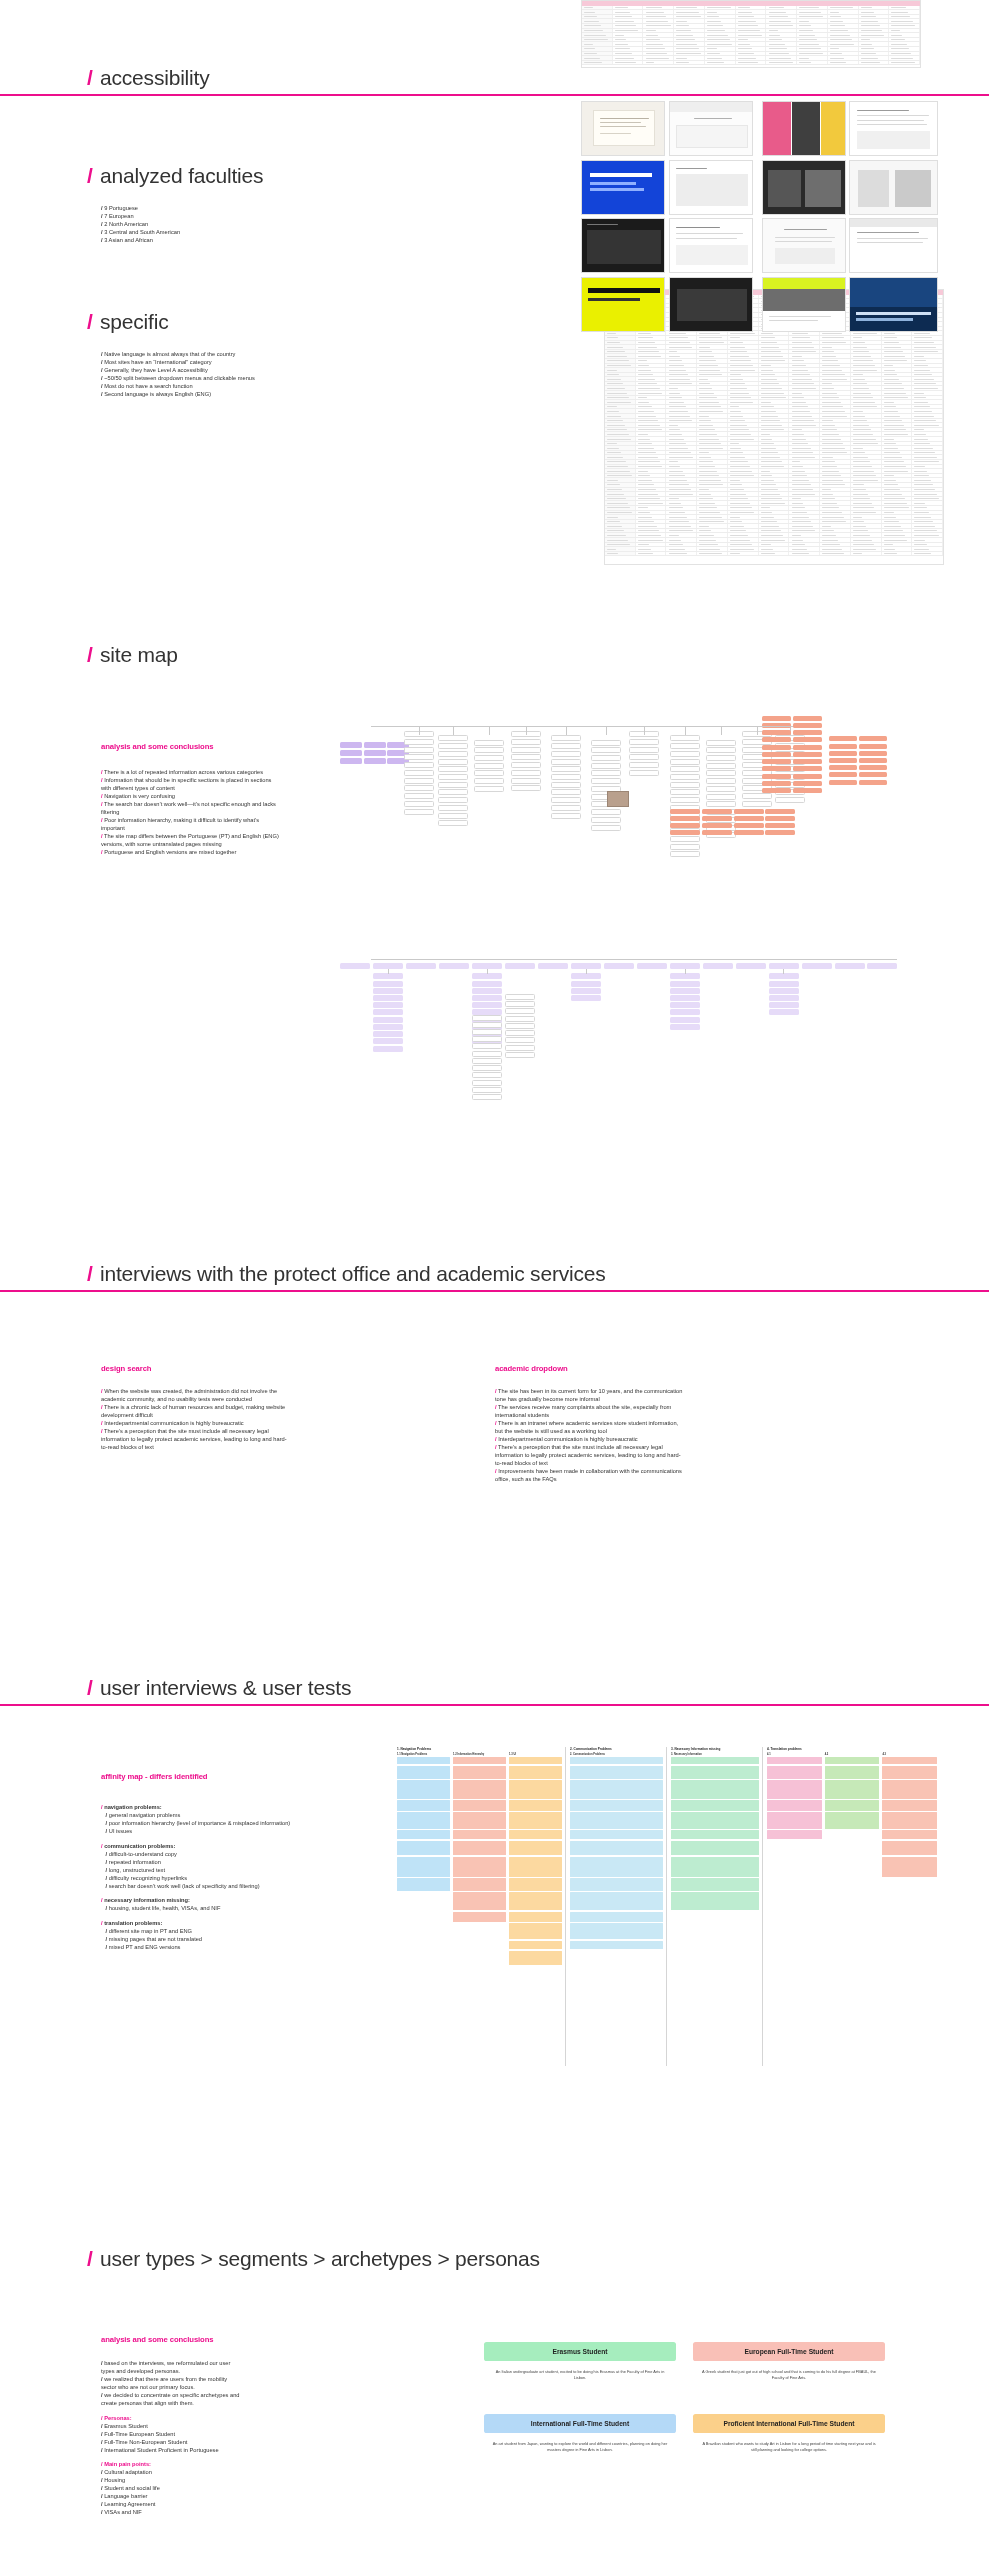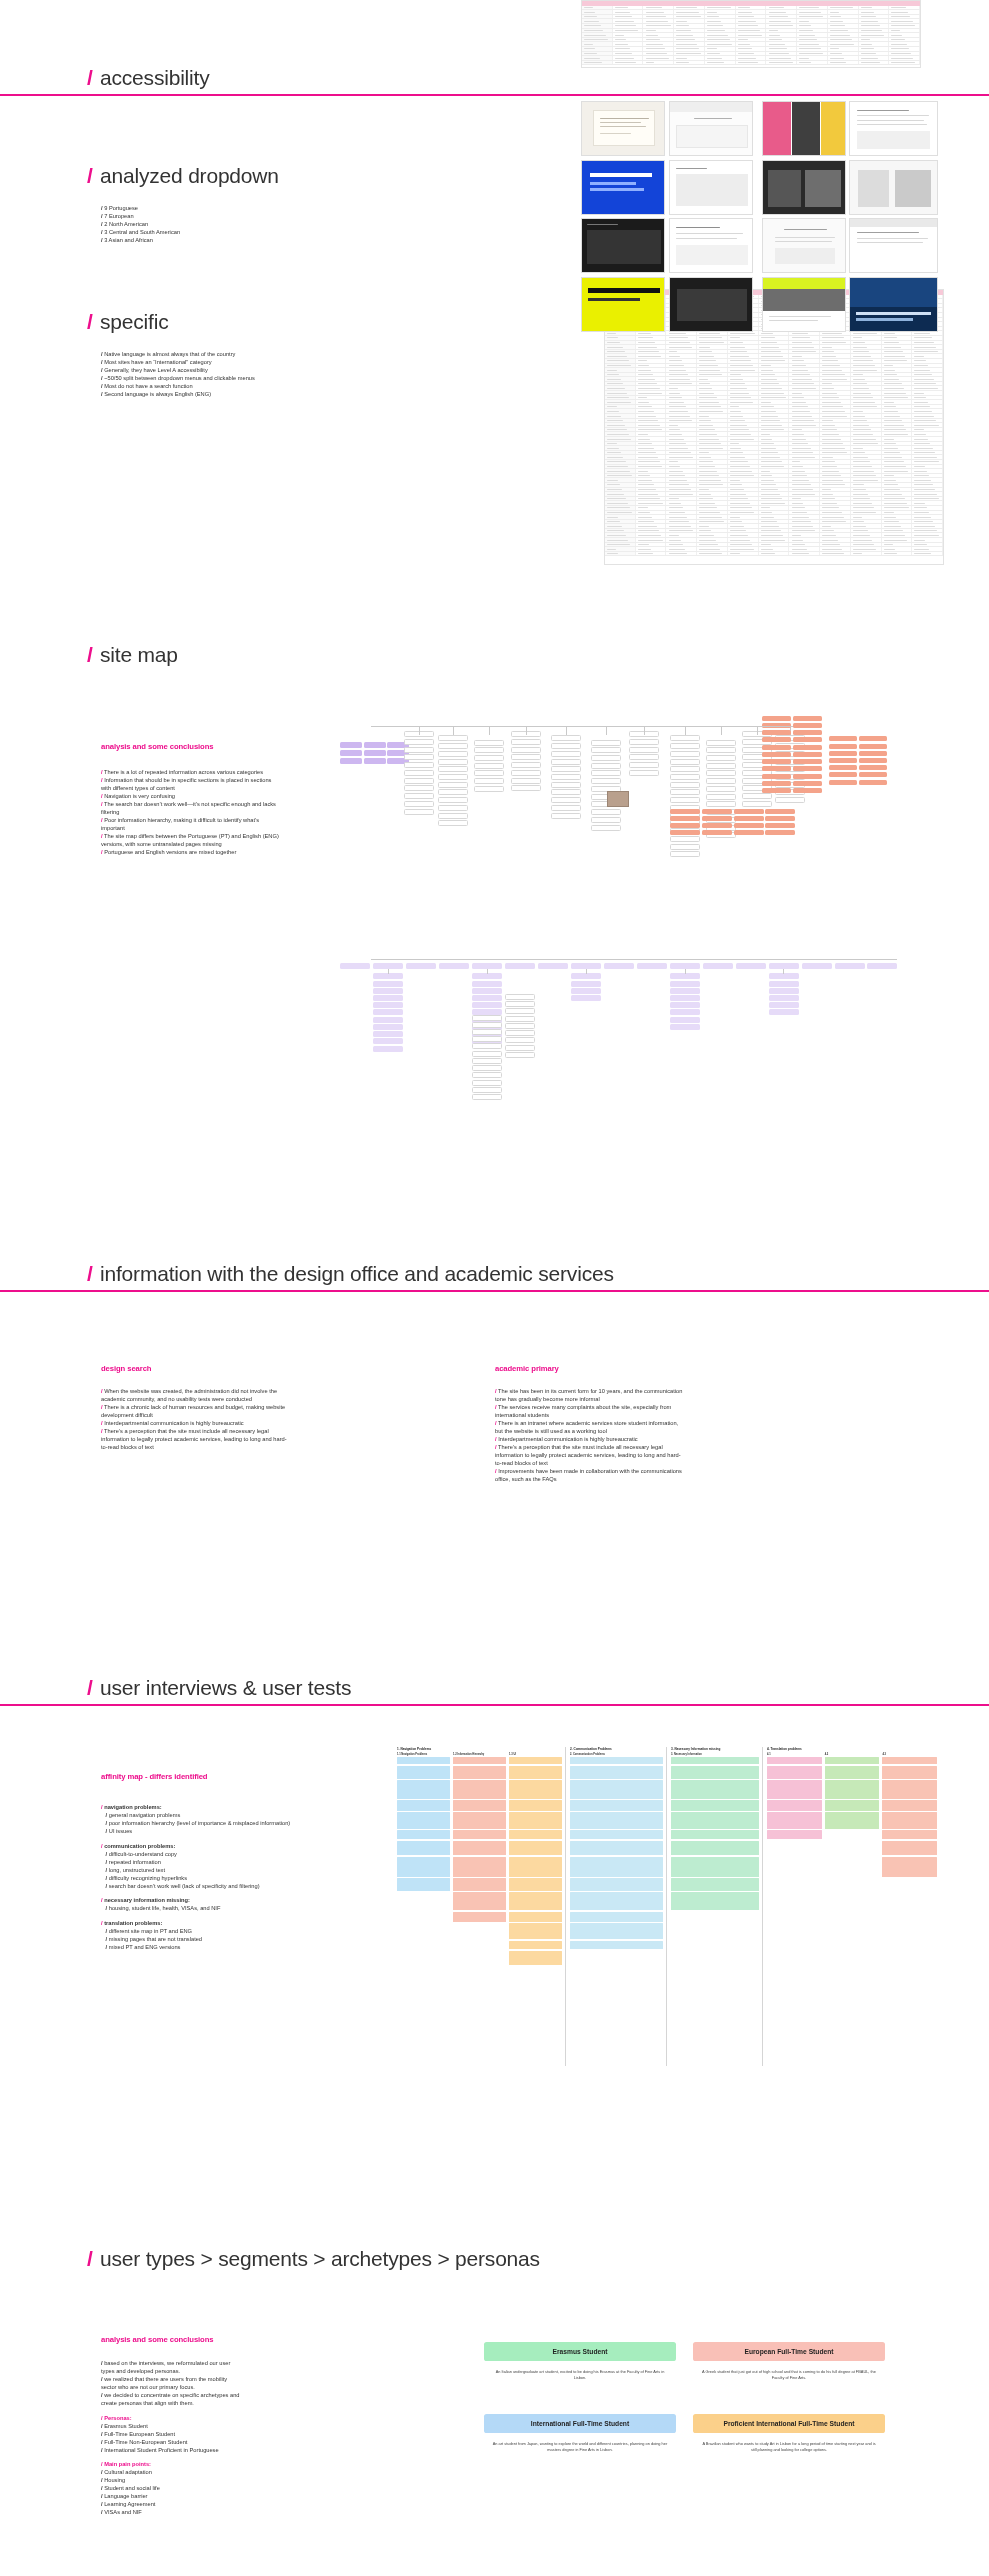--- a/index.html
+++ b/index.html
@@ -2615,21 +2615,21 @@
     </div>
     <div class="thumb" style="left:268px;top:277px;width:89px;height:55px;background:#0d2b52">
       <div class="blk" style="left:0;top:0;width:89px;height:29px;background:#19457f"></div>
       <div class="blk" style="left:6.2px;top:34px;width:75px;height:3.1px;background:#cfe0f5"></div>
       <div class="blk" style="left:6.2px;top:40px;width:57px;height:3.1px;background:#8fb2dc"></div>
     </div>
   </div>
 
   <div class="sec-head" style="left:87px;top:165px">
     <span class="slash">/</span>
-    <span class="txt">analyzed dropdown</span>
+    <span class="txt">analyzed faculties</span>
   </div>
   <div class="blist" id="facList" style="left:101px;top:204px;width:227px">
       <div class="li"><span class="sl">/</span><span> 9 Portuguese</span></div>
       <div class="li"><span class="sl">/</span><span> 7 European</span></div>
       <div class="li"><span class="sl">/</span><span> 2 North American</span></div>
       <div class="li"><span class="sl">/</span><span> 3 Central and South American</span></div>
       <div class="li"><span class="sl">/</span><span> 3 Asian and African</span></div>
     </div>
 
   <div class="sec-head" style="left:87px;top:311px">
@@ -2934,37 +2934,37 @@
       <div class="nd w" style="left: 196px; top: 383px; width: 30px; height: 5.7px;"></div>
       <div class="nd w" style="left: 196px; top: 391px; width: 30px; height: 5.7px;"></div>
       <div class="nd w" style="left: 196px; top: 398px; width: 30px; height: 5.7px;"></div>
       <div style="position: absolute; left: 298px; top: 137px; width: 21.6px; height: 15.5px; background: rgb(185, 160, 141); border: 0.5px solid rgb(155, 133, 116);"></div>
       <div class="edge" style="left: 62px; top: 72px; width: 422px; height: 0.5px;"></div>
       <div class="edge" style="left: 62px; top: 305px; width: 526px; height: 0.5px;"></div>
     </div>
 
   <div class="sec-head" style="left:87px;top:1263px">
     <span class="slash">/</span>
-    <span class="txt">information with the design office and academic services</span>
+    <span class="txt">interviews with the protect office and academic services</span>
   </div>
   <div class="rule" style="left:0;top:1290px;width:989px"></div>
 
   <div class="sub-head" style="left:101px;top:1364px">design search</div>
   <div class="blist" id="doList" style="left:101px;top:1387px;width:309px">
       <div class="li"><span class="sl" style="color: rgb(237, 14, 140);">/</span><span> When the website was created, the administration did not involve the</span></div>
       <div class="li">academic community, and no usability tests were conducted</div>
       <div class="li"><span class="sl" style="color: rgb(237, 14, 140);">/</span><span> There is a chronic lack of human resources and budget, making website</span></div>
       <div class="li">development difficult</div>
       <div class="li"><span class="sl" style="color: rgb(237, 14, 140);">/</span><span> Interdepartmental communication is highly bureaucratic</span></div>
       <div class="li"><span class="sl" style="color: rgb(237, 14, 140);">/</span><span> There’s a perception that the site must include all necessary legal</span></div>
       <div class="li">information to legally protect academic services, leading to long and hard-</div>
       <div class="li">to-read blocks of text</div>
     </div>
 
-  <div class="sub-head" style="left:495px;top:1364px">academic primary</div>
+  <div class="sub-head" style="left:495px;top:1364px">academic dropdown</div>
   <div class="blist" id="asList" style="left:495px;top:1387px;width:319px">
       <div class="li"><span class="sl" style="color: rgb(237, 14, 140);">/</span><span> The site has been in its current form for 10 years, and the communication</span></div>
       <div class="li">tone has gradually become more informal</div>
       <div class="li"><span class="sl" style="color: rgb(237, 14, 140);">/</span><span> The services receive many complaints about the site, especially from</span></div>
       <div class="li">international students</div>
       <div class="li"><span class="sl" style="color: rgb(237, 14, 140);">/</span><span> There is an intranet where academic services store student information,</span></div>
       <div class="li">but the website is still used as a working tool</div>
       <div class="li"><span class="sl" style="color: rgb(237, 14, 140);">/</span><span> Interdepartmental communication is highly bureaucratic</span></div>
       <div class="li"><span class="sl" style="color: rgb(237, 14, 140);">/</span><span> There’s a perception that the site must include all necessary legal</span></div>
       <div class="li">information to legally protect academic services, leading to long and hard-</div>

